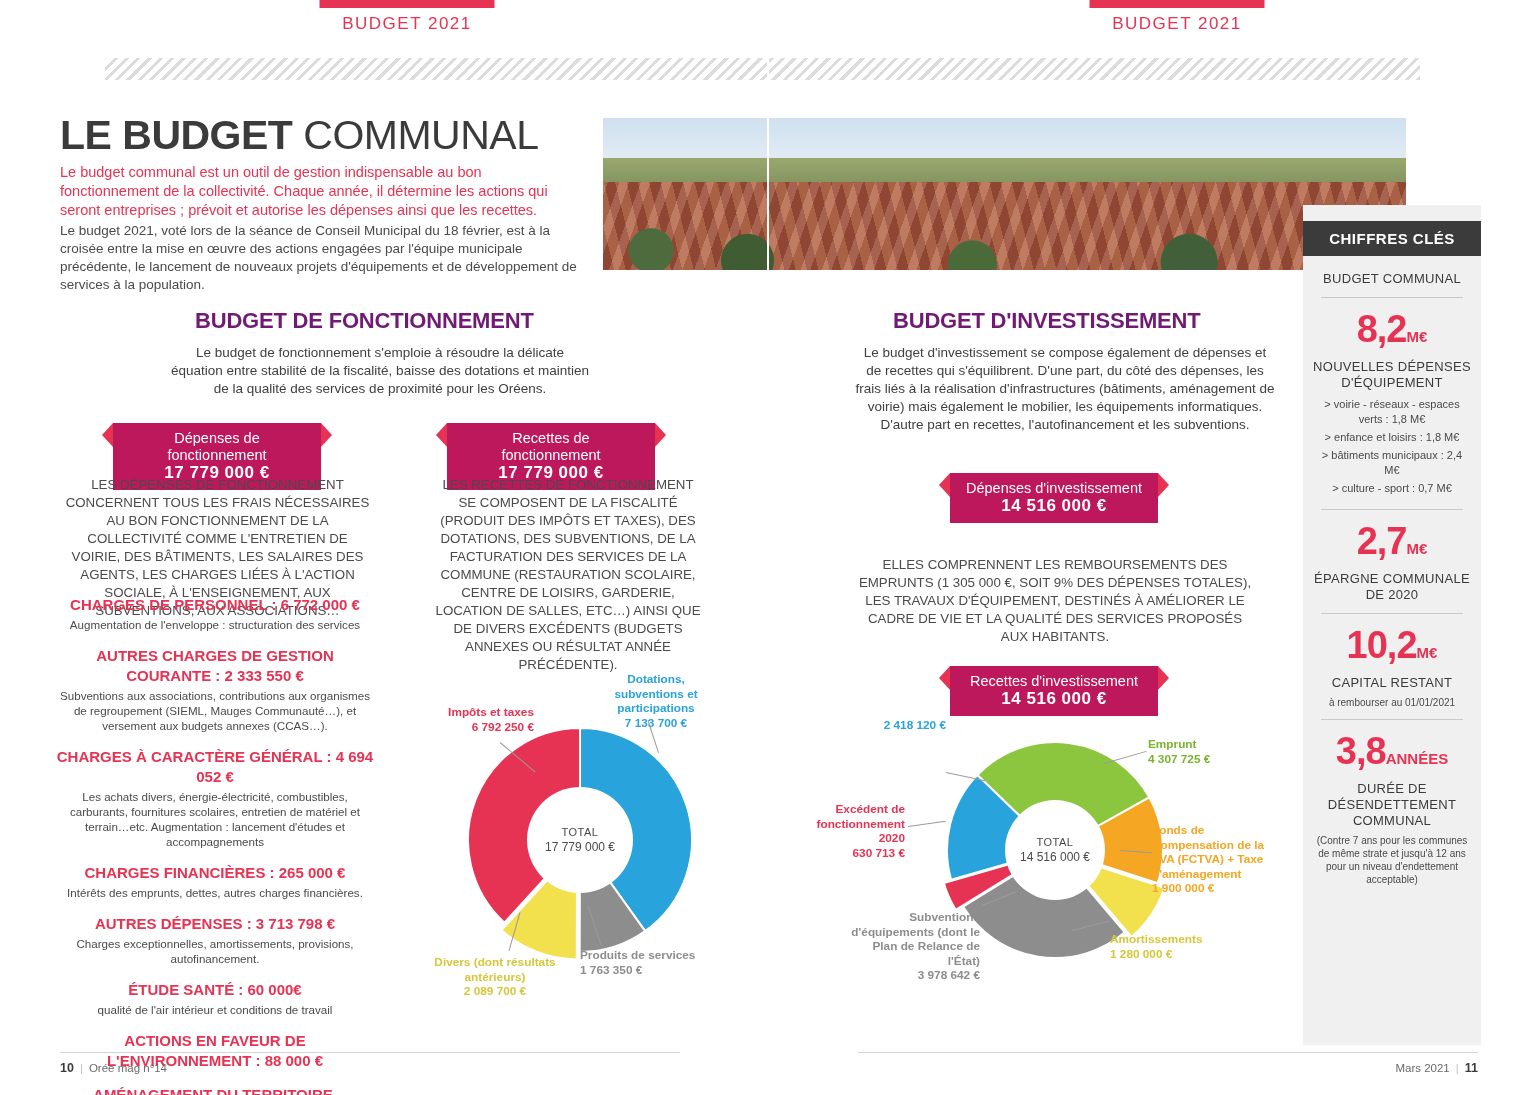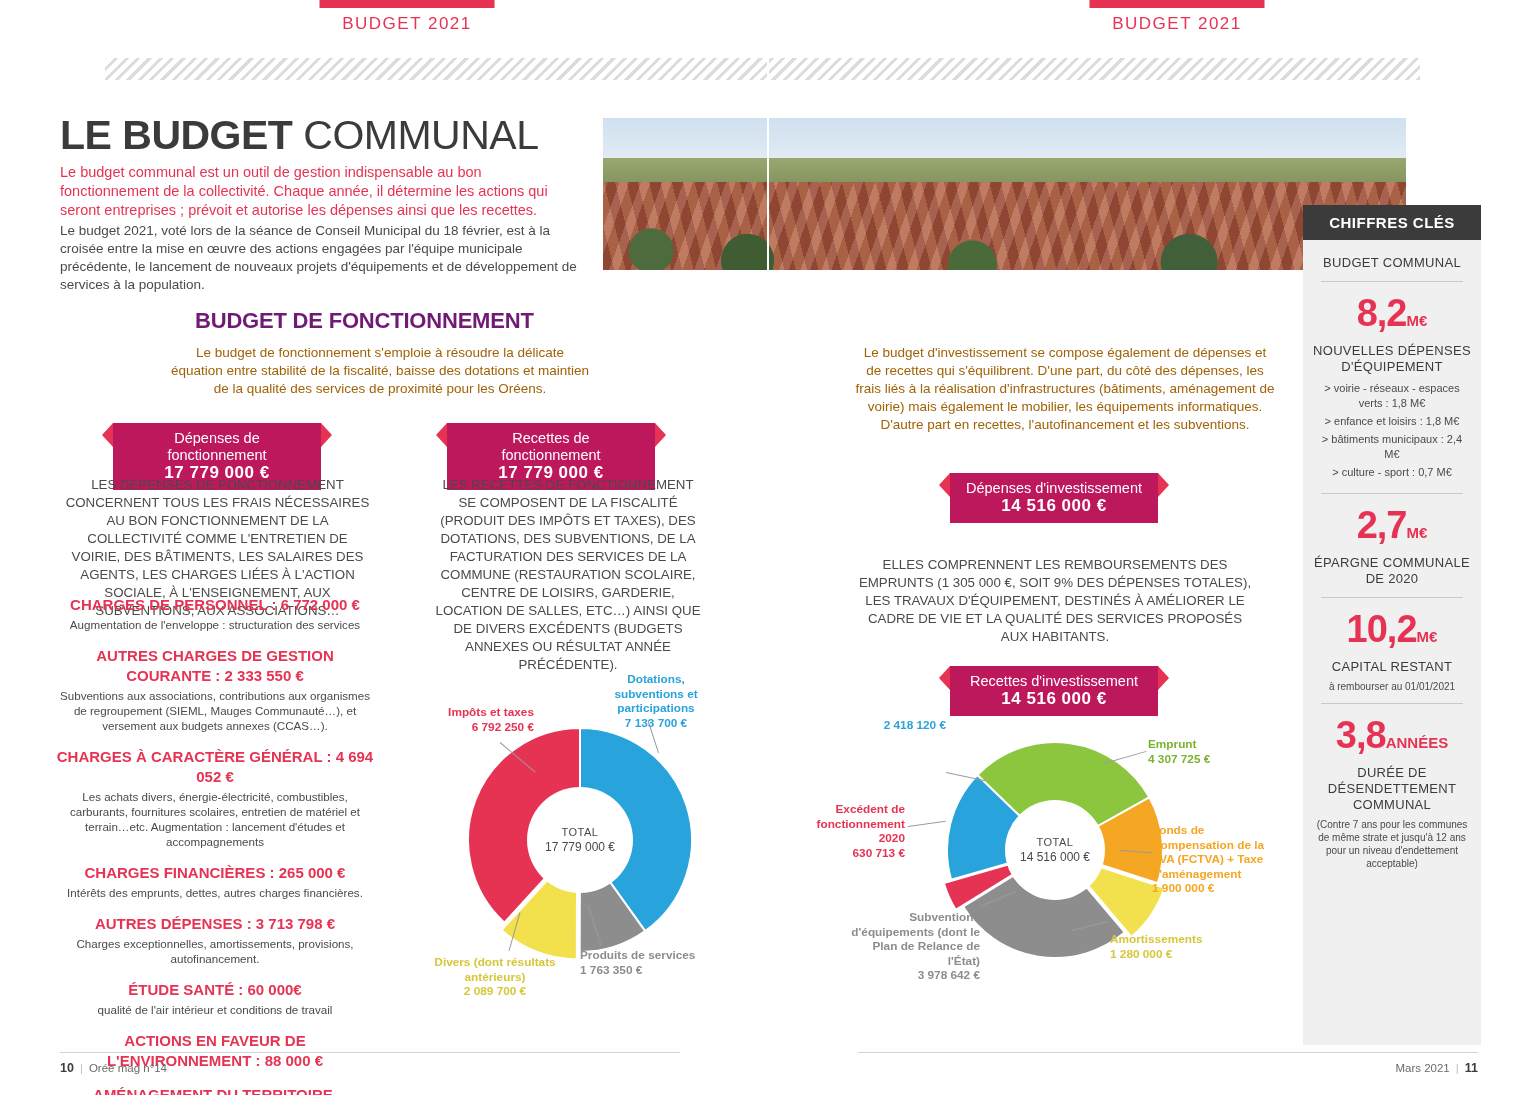--- a/index.html
+++ b/index.html
@@ -74,21 +74,21 @@
       radial-gradient(circle at 18% 85%, #3f5c33 0 26px, transparent 27px),
       radial-gradient(circle at 46% 92%, #4a6a39 0 24px, transparent 25px),
       radial-gradient(circle at 73% 88%, #41603a 0 28px, transparent 29px),
       radial-gradient(circle at 92% 78%, #4f6e41 0 25px, transparent 26px);
   }
 
   
   .sec-head { position:absolute; color:#701a75; font-size:22px; font-weight:bold; letter-spacing:-.2px; }
   #sec-fonct { left:195px; top:308px; }
   #sec-invest { left:893px; top:308px; }
-  .sec-sub { position:absolute; color:#a16207; font-size:13.5px; line-height:18px; text-align:center; }
+  .sec-sub { position:absolute; color:#404040; font-size:13.5px; line-height:18px; text-align:center; }
   #sub-fonct { left:170px; top:344px; width:420px; }
   #sub-invest { left:855px; top:344px; width:420px; }
 
   
   .ribbon {
     position:absolute; background:#be185d; color:#fff; text-align:center;
     padding:7px 14px 9px; line-height:17px;
   }
   .ribbon .l1 { font-size:14.5px; }
   .ribbon .l2 { font-size:17px; font-weight:bold; letter-spacing:.5px; }
@@ -129,21 +129,21 @@
   .donut-center .v { font-size:12px; }
 
   
   .callout { position:absolute; font-size:11.8px; line-height:14.5px; font-weight:bold; }
   .callout .val { font-weight:bold; }
   .lead { position:absolute; background:#9b9b9b; height:1px; transform-origin:left center; }
 
   
   #keyfig {
     position:absolute; left:1303px; top:205px; width:178px; height:840px;
-    background:#f0f0f0; text-align:center; padding-top:0;
+    background:#f0f0f0; text-align:center; padding-top:16px;
   }
   #keyfig .kf-head {
     background:#3b3b3b; color:#fff; font-size:15px; font-weight:bold;
     letter-spacing:.5px; padding:9px 0 9px; width:100%;
   }
   .kf-block { padding:12px 10px 10px; }
   .kf-num { color:#e73353; font-weight:bold; font-size:38px; line-height:38px; letter-spacing:-1px; }
   .kf-num small { font-size:15px; letter-spacing:0; }
   .kf-label { color:#3b3b3b; font-size:13px; line-height:16px; margin-top:3px; letter-spacing:.3px; }
   .kf-sub { color:#4a4a4a; font-size:11px; line-height:15px; margin-top:6px; }
@@ -272,20 +272,21 @@
     <div class="val">1 763 350 €</div>
   </div>
   <div class="lead" style="left:588px; top:905px; width:42px; transform:rotate(72deg);"></div>
 
   <div class="callout" style="left:420px; top:955px; width:150px; text-align:center; color:#d6c73a;">
     <div>Divers (dont résultats antérieurs)</div>
     <div class="val">2 089 700 €</div>
   </div>
   <div class="lead" style="left:520px; top:912px; width:40px; transform:rotate(106deg);"></div>
 
+  <div class="sec-head" id="sec-invest">BUDGET D'INVESTISSEMENT</div>
   <div class="sec-sub" id="sub-invest">Le budget d'investissement se compose également de dépenses et de recettes qui s'équilibrent. D'une part, du côté des dépenses, les frais liés à la réalisation d'infrastructures (bâtiments, aménagement de voirie) mais également le mobilier, les équipements informatiques. D'autre part en recettes, l'autofinancement et les subventions.</div>
 
   <div class="ribbon" id="rib-dep-inv">
     <div class="l1">Dépenses d'investissement</div>
     <div class="l2">14 516 000 €</div>
   </div>
   <div class="para-grey" id="p-dep-inv">ELLES COMPRENNENT LES REMBOURSEMENTS DES EMPRUNTS (1 305 000 €, SOIT 9% DES DÉPENSES TOTALES), LES TRAVAUX D'ÉQUIPEMENT, DESTINÉS À AMÉLIORER LE CADRE DE VIE ET LA QUALITÉ DES SERVICES PROPOSÉS AUX HABITANTS.</div>
   <div class="ribbon" id="rib-rec-inv">
     <div class="l1">Recettes d'investissement</div>
     <div class="l2">14 516 000 €</div>

